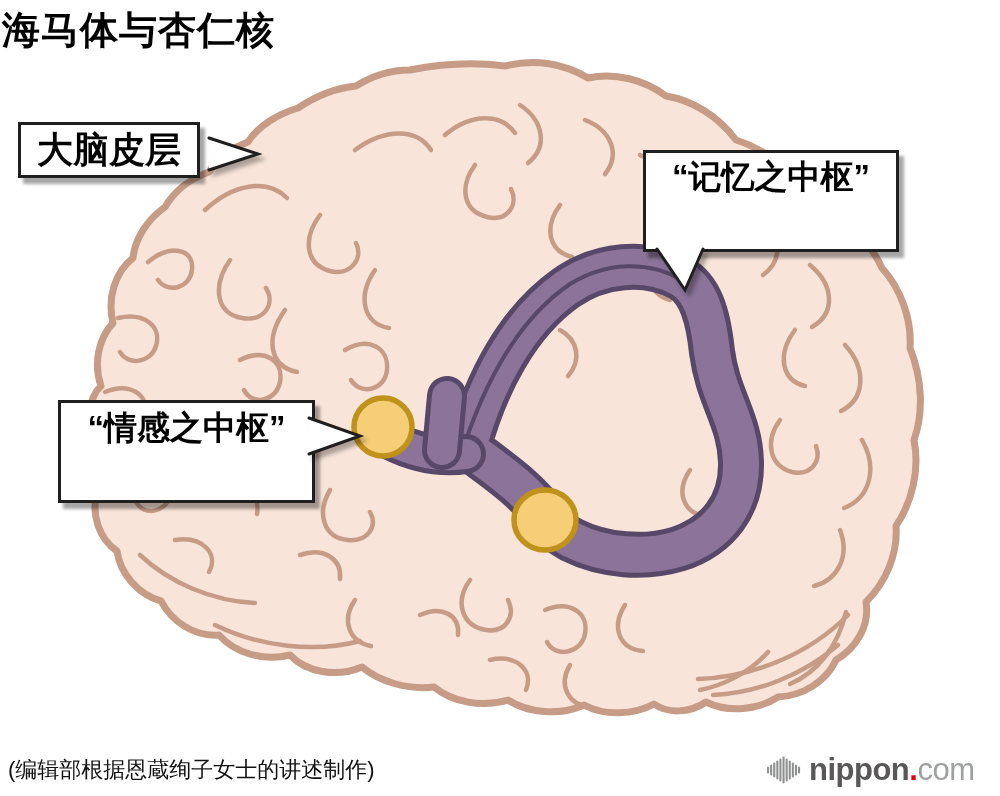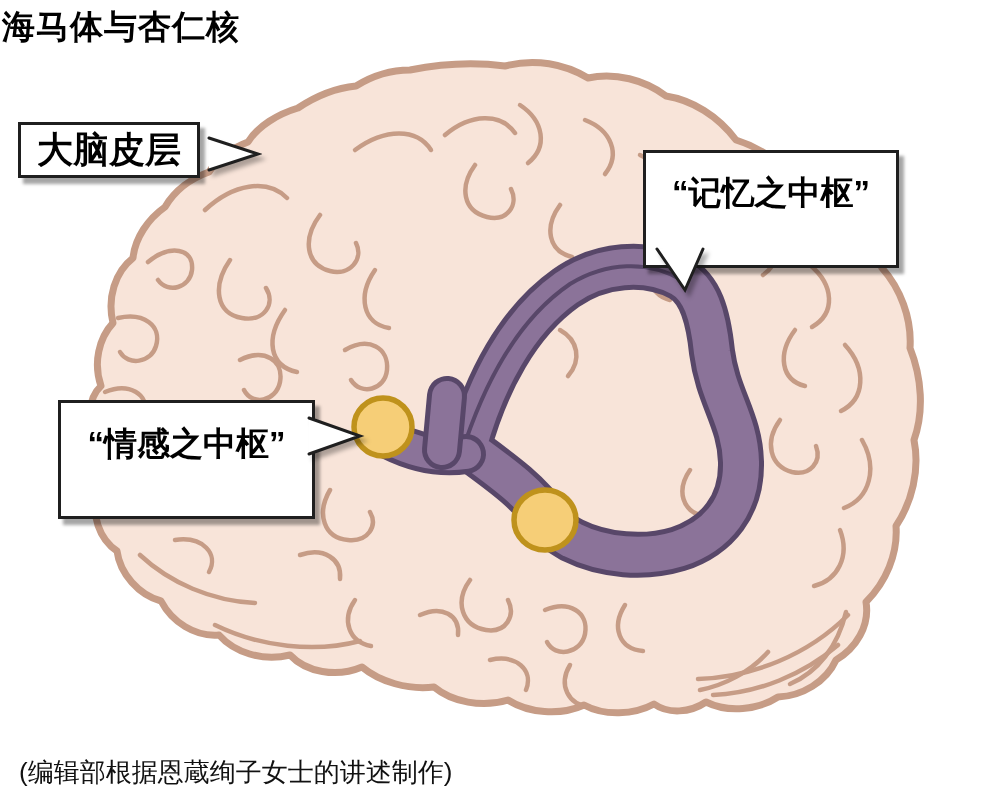--- a/index.html
+++ b/index.html
@@ -8,36 +8,36 @@
     font-family:"Liberation Sans","DejaVu Sans",sans-serif;
   }
   #brain-svg{position:absolute;left:0;top:0;}
   .brain-outline{fill:var(--brain-fill);stroke:var(--brain-line);stroke-width:7;stroke-linejoin:round;}
   .gyrus{fill:none;stroke:var(--brain-line);stroke-width:4.5;stroke-linecap:round;}
   .hip-dark{fill:none;stroke:var(--hippo-dark);stroke-linecap:round;stroke-linejoin:round;}
   .hip-fill{fill:none;stroke:var(--hippo-fill);stroke-linecap:round;stroke-linejoin:round;}
   .hip-divider{fill:none;stroke:var(--hippo-dark);stroke-width:4;stroke-linecap:round;}
   .amygdala{fill:var(--amygdala-fill);stroke:var(--amygdala-line);stroke-width:5.5;}
   .page-title{
-    position:absolute;left:2px;top:5px;font-size:33px;font-weight:bold;color:#000;
+    position:absolute;left:2px;top:5px;font-size:38px;font-weight:bold;color:#000;
     letter-spacing:1px;white-space:nowrap;text-align:right;
   }
   .bubble{
     position:absolute;background:#ffffff;border:3px solid #1f1f1f;color:#000;
     box-shadow:5px 6px 3px rgba(0,0,0,0.35);text-align:center;font-weight:bold;
     box-sizing:content-box;z-index:3;
   }
   #bubble-cortex{left:18px;top:122px;width:176px;height:50px;line-height:50px;font-size:36px;}
-  #bubble-hippo{left:643px;top:150px;width:250px;height:95px;font-size:33px;padding-top:17px;}
-  #bubble-amyg{left:58px;top:400px;width:251px;height:95px;font-size:33px;padding-top:18px;}
+  #bubble-hippo{left:643px;top:150px;width:250px;height:95px;font-size:33px;padding-top:1px;}
+  #bubble-amyg{left:58px;top:400px;width:251px;height:95px;font-size:33px;padding-top:2px;}
   .bubble .line{display:block;line-height:46px;white-space:nowrap;}
   .pointer{position:absolute;z-index:4;filter:drop-shadow(4px 5px 2px rgba(0,0,0,0.30));}
   .pointer path{fill:#ffffff;stroke:#1f1f1f;stroke-width:3;stroke-linecap:round;}
   .source-caption{
-    position:absolute;left:19px;top:755px;font-size:26px;color:#111;white-space:nowrap;
+    position:absolute;left:8px;top:755px;font-size:22px;color:#111;white-space:nowrap;
   }
   .logo{
     position:absolute;left:766px;top:750px;height:40px;display:flex;align-items:center;gap:7px;
   }
   .logo-wordmark{font-size:31px;letter-spacing:-0.5px;white-space:nowrap;}
   .logo-brand{font-weight:bold;color:var(--logo-gray);}
   .logo-dot{font-weight:bold;color:var(--logo-red);}
   .logo-tld{font-weight:normal;color:var(--logo-light-gray);}
 </style>
 </head>
@@ -183,14 +183,32 @@
 
   <div class="bubble" id="bubble-amyg">
     <span class="line">“情感之中枢”</span>
   </div>
   <svg class="pointer" style="left:306px;top:412px" width="60" height="46">
     <path d="M 3,6 L 54,24 L 3,42"></path>
   </svg>
 
   <div class="source-caption">(编辑部根据恩蔵绚子女士的讲述制作)</div>
 
+  <div class="logo">
+    <svg width="36" height="34" viewBox="0 0 36 34">
+      <g fill="#8f9090">
+        <rect x="1" y="13.5" width="2.1" height="7" rx="1"></rect>
+        <rect x="4.1" y="11.5" width="2.1" height="11" rx="1"></rect>
+        <rect x="7.2" y="9.5" width="2.1" height="15" rx="1"></rect>
+        <rect x="10.3" y="7.5" width="2.1" height="19" rx="1"></rect>
+        <rect x="13.4" y="5.5" width="2.1" height="23" rx="1"></rect>
+        <rect x="16.5" y="3.5" width="2.1" height="27" rx="1"></rect>
+        <rect x="19.6" y="5.5" width="2.1" height="23" rx="1"></rect>
+        <rect x="22.7" y="7.5" width="2.1" height="19" rx="1"></rect>
+        <rect x="25.8" y="9.5" width="2.1" height="15" rx="1"></rect>
+        <rect x="28.9" y="11.5" width="2.1" height="11" rx="1"></rect>
+        <rect x="32" y="13.5" width="2.1" height="7" rx="1"></rect>
+      </g>
+    </svg>
+    <span class="logo-wordmark"><span class="logo-brand">nippon</span><span class="logo-dot">.</span><span class="logo-tld">com</span></span>
+  </div>
 
 </div>
 
 </body></html>

